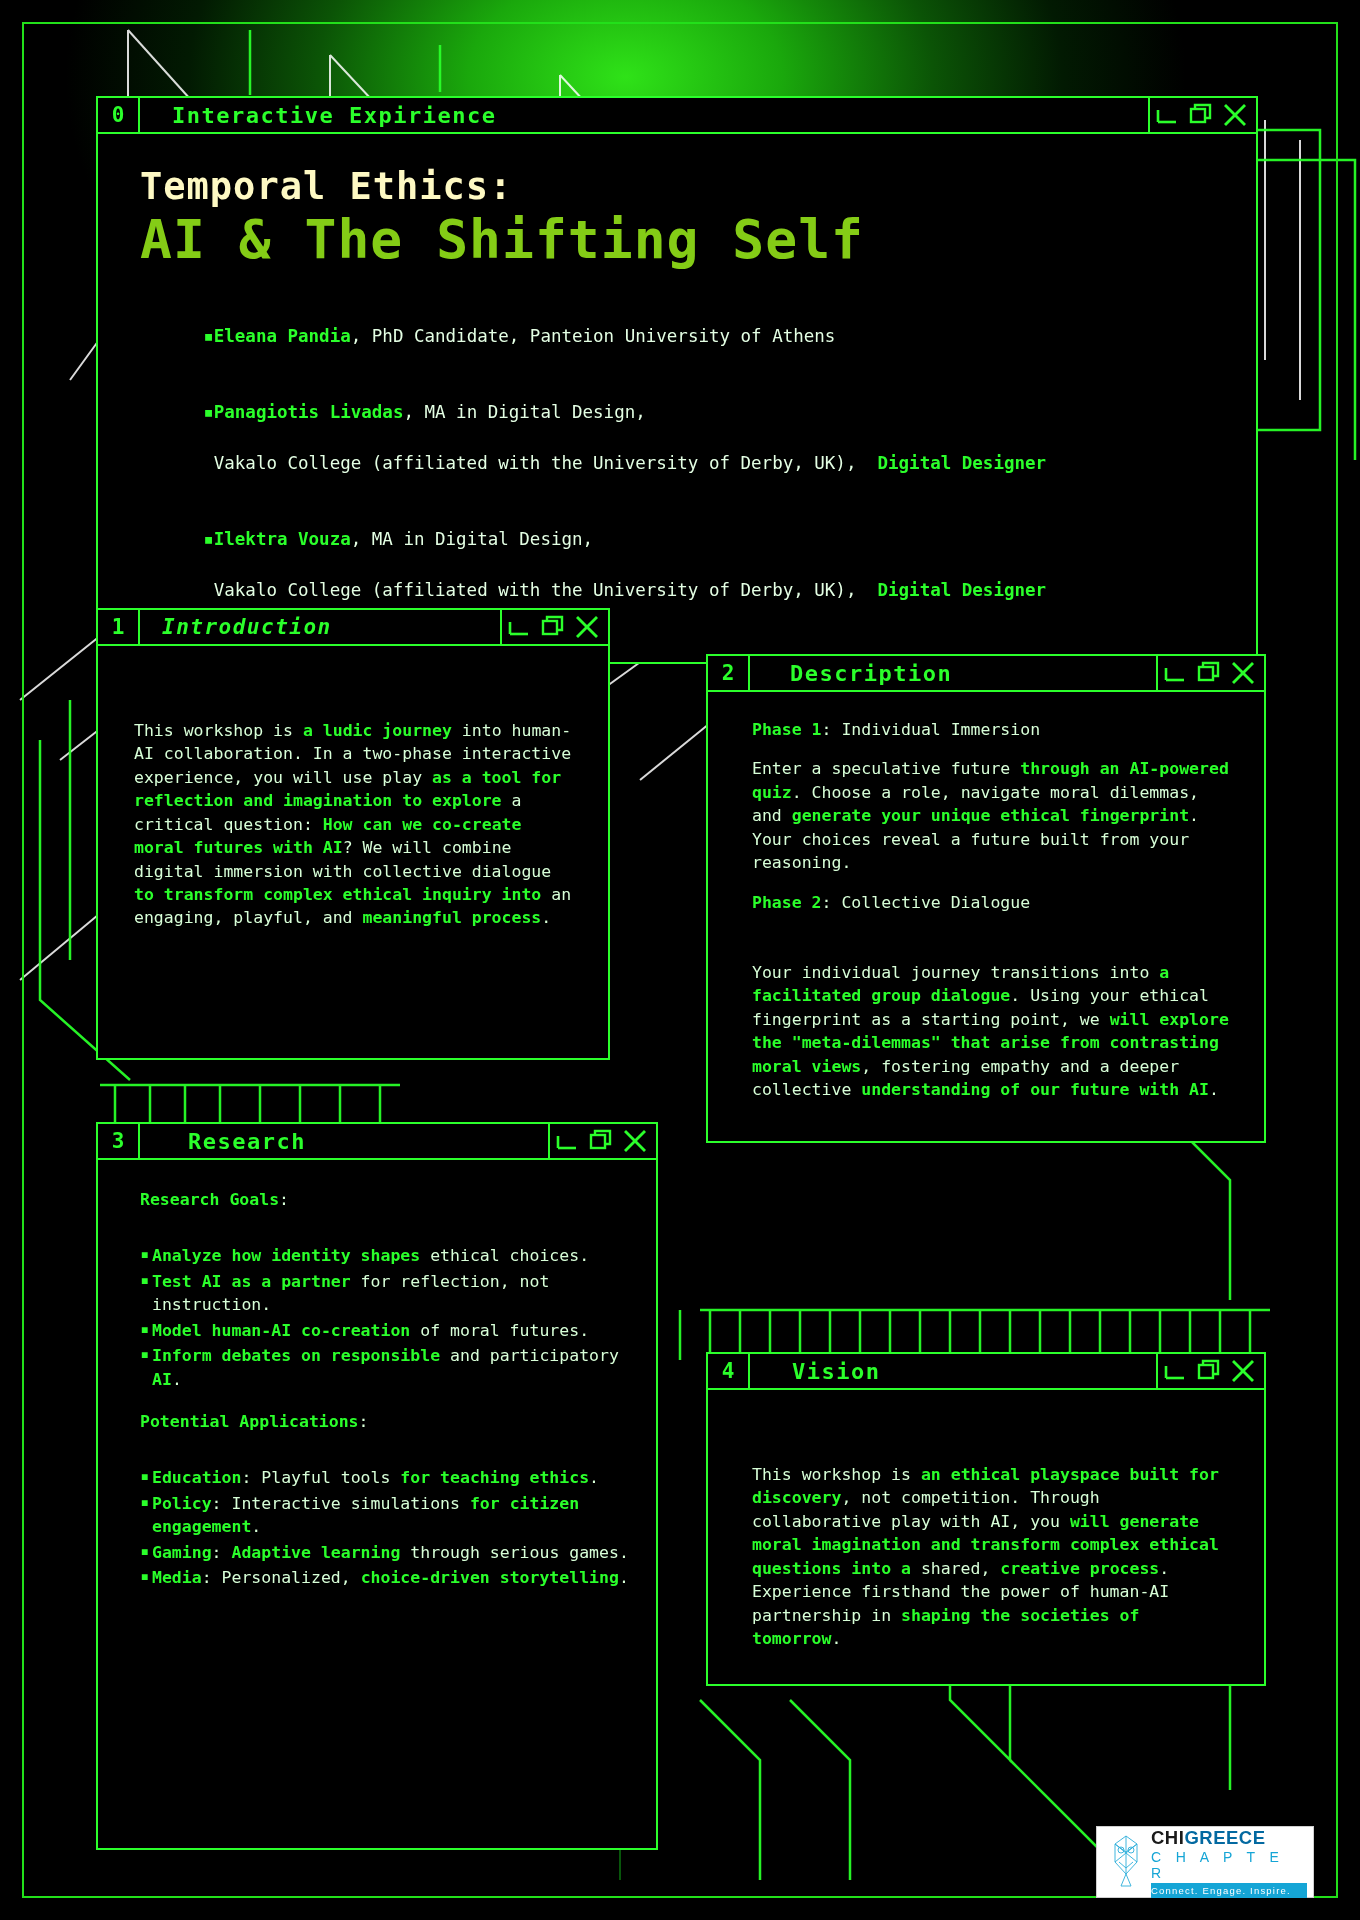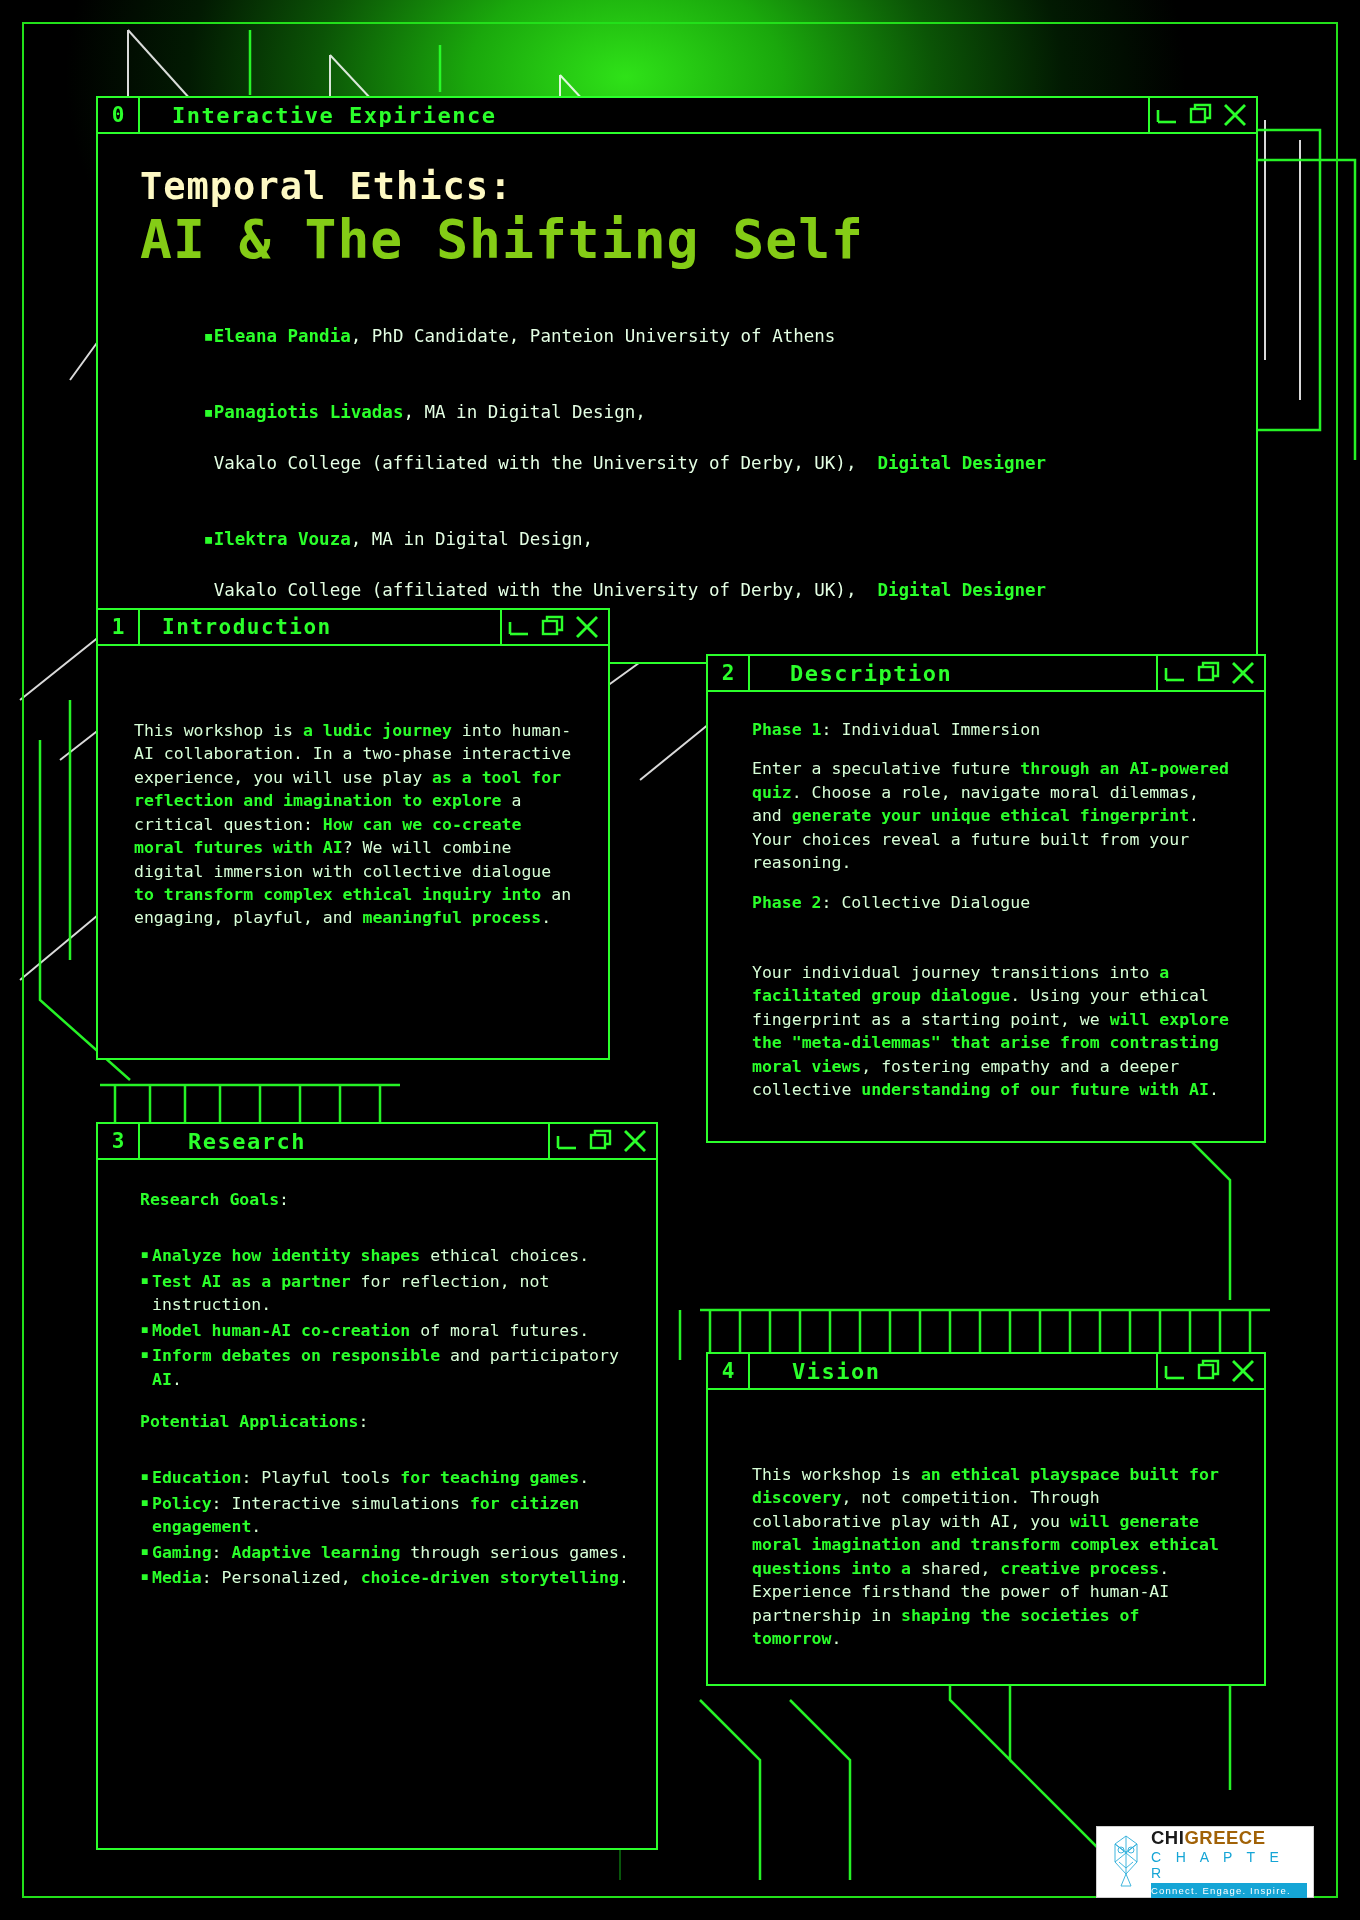--- a/index.html
+++ b/index.html
@@ -99,21 +99,21 @@
     font-size: 53px;
     font-weight: bold;
     letter-spacing: 1px;
     line-height: 1.16;
     margin-bottom: 28px;
   }
   .author-line { font-size: 17.5px; line-height: 1.45; color: #e4ffe4; white-space: pre-wrap; }
 
   
   #win1 { left: 96px; top: 608px; width: 514px; }
-  #win1 .win-name { padding-left: 22px; font-size: 21px; }
+  #win1 .win-name { padding-left: 22px; font-size: 21px; font-style: italic; }
   #win1 .win-body { padding: 26px 28px 30px 36px; min-height: 414px; }
 
   
   #win2 { left: 706px; top: 654px; width: 560px; }
   #win2 .win-name { padding-left: 40px; }
   #win2 .win-body { padding: 26px 26px 40px 44px; }
 
   
   #win3 { left: 96px; top: 1122px; width: 562px; }
   #win3 .win-name { padding-left: 48px; }
@@ -138,21 +138,21 @@
     width: 218px; height: 72px;
     background: #ffffff;
     border: 1px solid #cfcfcf;
     display: flex;
     align-items: center;
     padding: 4px 6px;
   }
   #logo .mark { width: 46px; height: 60px; flex: 0 0 46px; }
   #logo .lg-txt { flex: 1; padding-left: 2px; }
   #logo .lg1 { font-family: "Liberation Sans", sans-serif; font-size: 18.5px; letter-spacing: 0.5px; color: #1a1a1a; font-weight: bold; }
-  #logo .lg1 b { color: #a16207; }
+  #logo .lg1 b { color: #0369a1; }
   #logo .lg2 { font-family: "Liberation Sans", sans-serif; font-size: 14px; letter-spacing: 5.4px; color: #15a5d6; }
   #logo .lg3 {
     font-family: "Liberation Sans", sans-serif;
     font-size: 9.5px; letter-spacing: 1.2px; color: #ffffff;
     background: #15a5d6; padding: 2px 0; margin-top: 2px;
   }
 </style>
 </head>
 <body>
 
@@ -360,21 +360,21 @@
         <span class="dot">▪</span>
         <span class="txt"><span class="hl">Inform debates on responsible</span><span> and participatory </span><span class="hl">AI</span><span>.</span></span>
       </div>
 
     <div class="gap"></div>
     <p class="para"><span class="hl">Potential Applications</span><span>:</span></p>
     <div class="gap"></div>
 
     <div class="li">
         <span class="dot">▪</span>
-        <span class="txt"><span class="hl">Education</span><span>: Playful tools </span><span class="hl">for teaching games</span><span>.</span></span>
+        <span class="txt"><span class="hl">Education</span><span>: Playful tools </span><span class="hl">for teaching ethics</span><span>.</span></span>
       </div>
     <div class="li">
         <span class="dot">▪</span>
         <span class="txt"><span class="hl">Policy</span><span>: Interactive simulations </span><span class="hl">for citizen engagement</span><span>.</span></span>
       </div>
     <div class="li">
         <span class="dot">▪</span>
         <span class="txt"><span class="hl">Gaming</span><span>: </span><span class="hl">Adaptive learning</span><span> through serious games.</span></span>
       </div>
     <div class="li">

